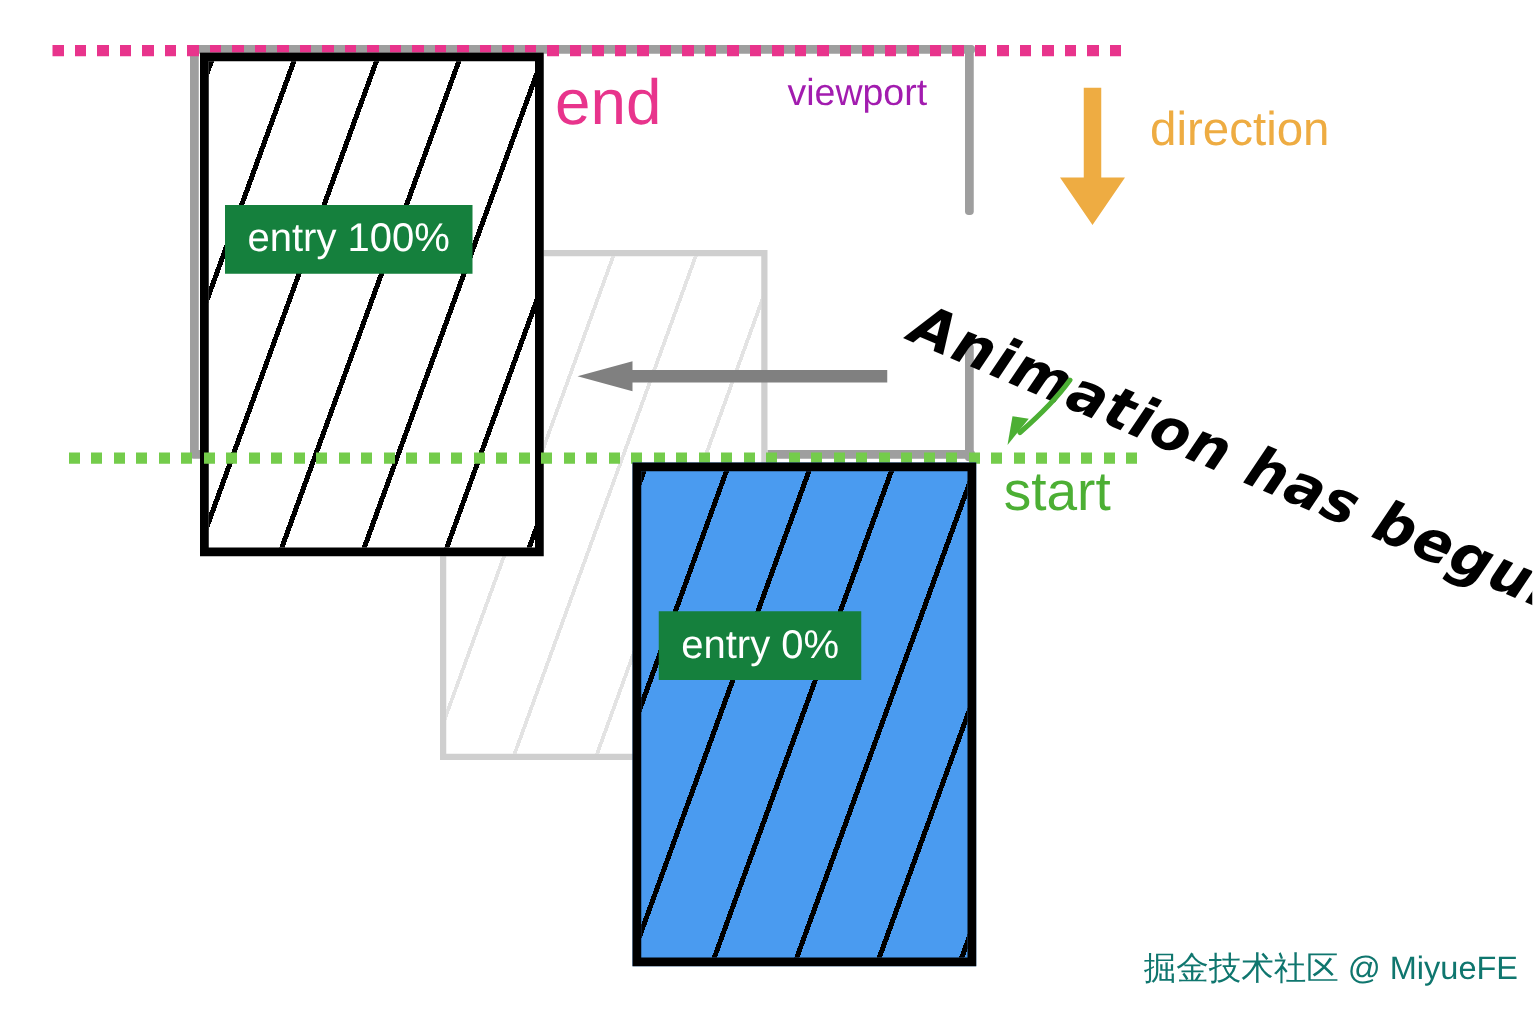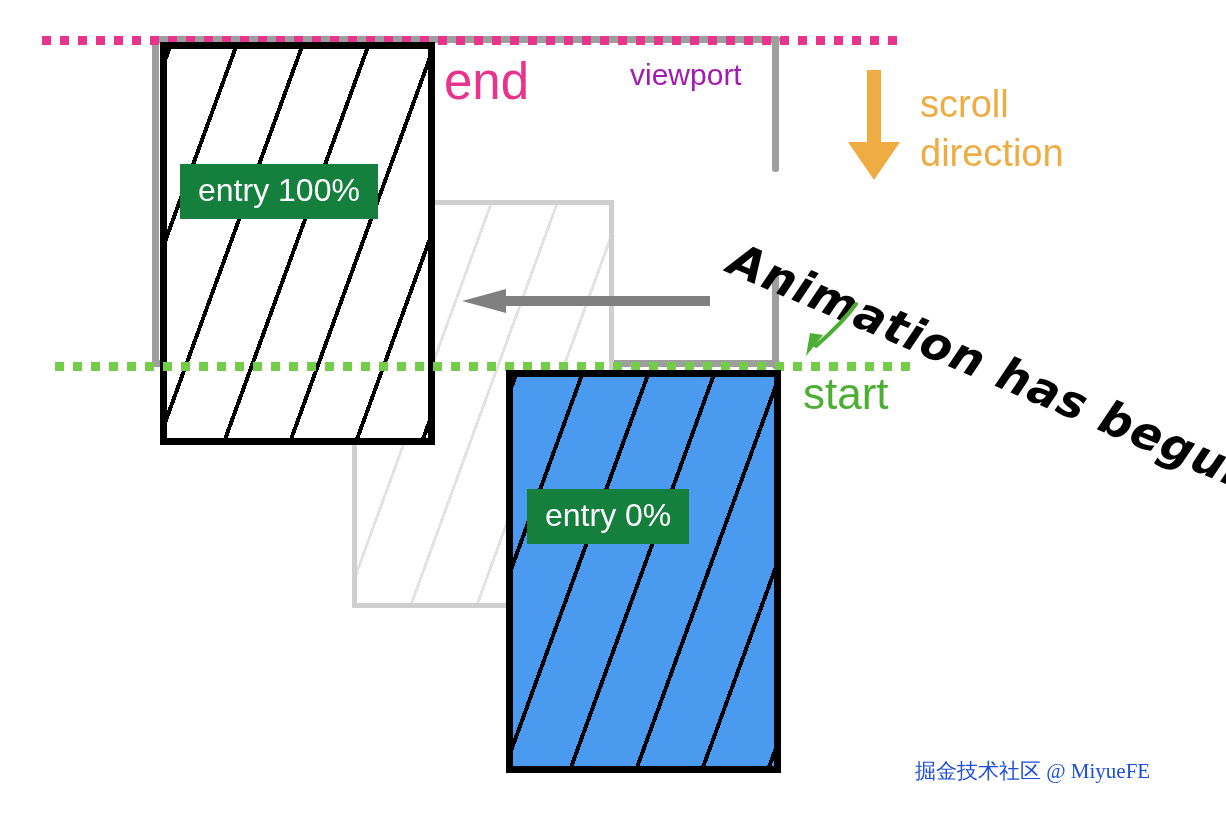--- a/index.html
+++ b/index.html
@@ -156,24 +156,24 @@
     transform-origin: 0 0;
     letter-spacing: 1px;
   }
   .green-arrow {
     left: 798px; top: 302px; width: 62px; height: 56px;
   }
 
   
   .watermark {
     left: 915px; top: 757px;
-    color: #1d4ed8;
-    font-size: 21px;
-    white-space: nowrap;
-    font-family: Liberation Serif, serif;
+    color: #0f766e;
+    font-size: 26px;
+    white-space: nowrap;
+    font-family: Liberation Sans, sans-serif;
   }
 </style>
 </head>
 <body>
 
 <div id="stage">
 
   <div class="abs vp-top"></div>
   <div class="abs vp-left"></div>
   <div class="abs vp-right-a"></div>
@@ -196,21 +196,20 @@
   <div class="abs dots dots-start"></div>
   <div class="abs lbl-start">start</div>
 
   <div class="abs box box-start"></div>
   <div class="abs badge badge-0">entry 0%</div>
 
   <svg class="abs scroll-arrow" viewBox="0 0 52 110">
     <path d="M19 0 L33 0 L33 72 L52 72 L26 110 L0 72 L19 72 Z" fill="#eeac42"></path>
   </svg>
   <div class="abs scroll-text">
-    <div>scroll</div>
     <div>direction</div>
   </div>
 
   <div class="abs anim-text">Animation has begun!</div>
   <svg class="abs green-arrow" viewBox="0 0 62 56">
     <path d="M58 2 C48 16 34 30 18 44" stroke="#4caf34" stroke-width="4" fill="none" stroke-linecap="round"></path>
     <path d="M8 54 L25 33 L12 31 Z" fill="#4caf34"></path>
   </svg>
 
   <div class="abs watermark">掘金技术社区 @ MiyueFE</div>

